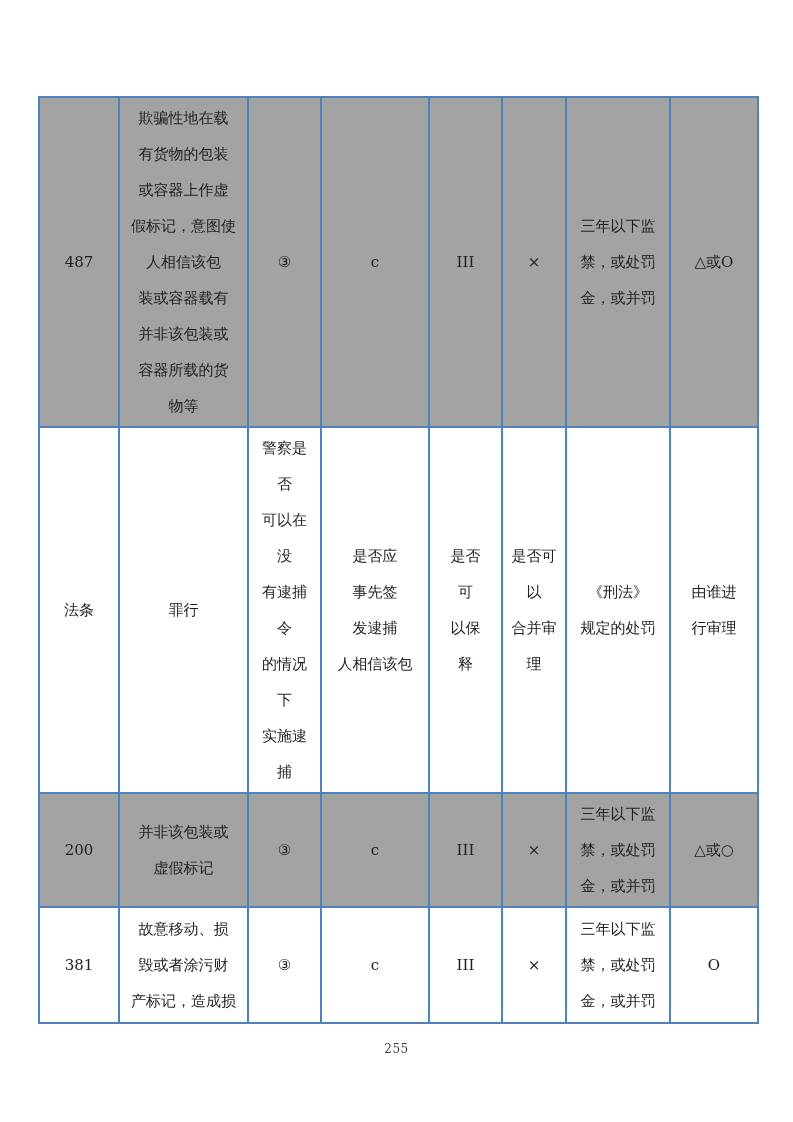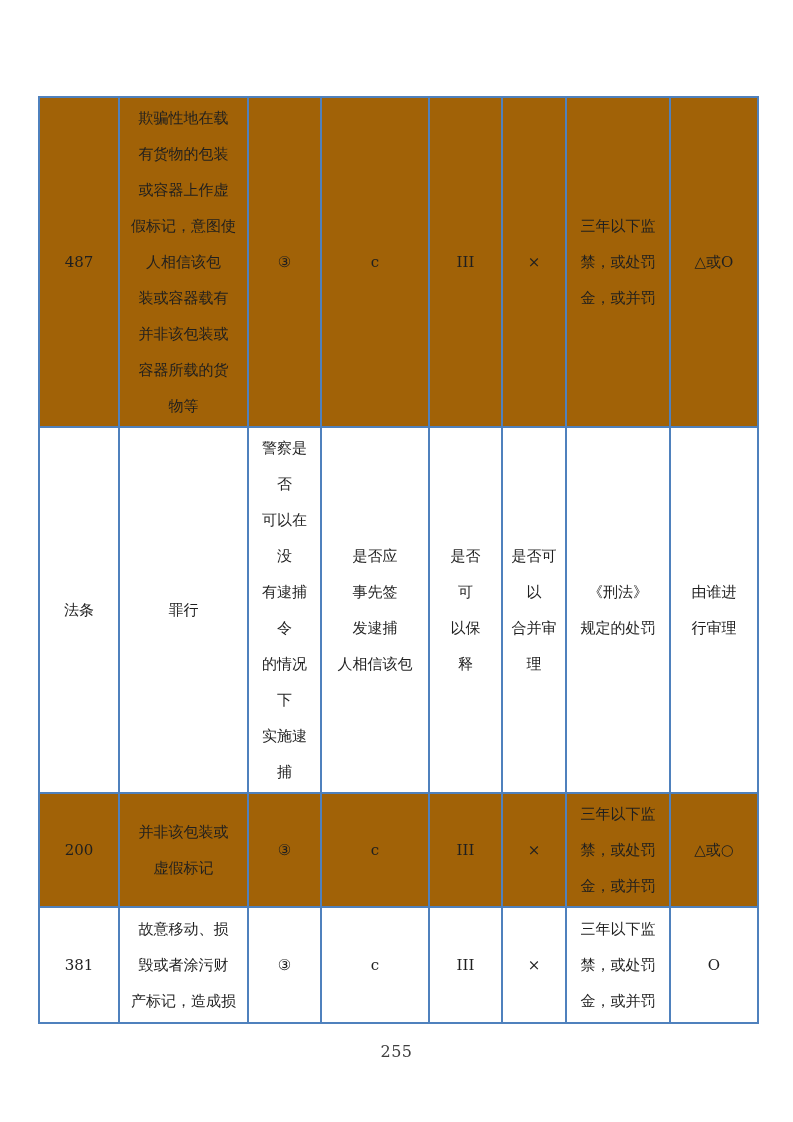--- a/index.html
+++ b/index.html
@@ -29,32 +29,32 @@
   table.law-table td {
     border: 2px solid #4f81bd;
     text-align: center;
     vertical-align: middle;
     white-space: pre-line;
     font-size: 15px;
     line-height: 36px;
     padding: 2px 2px;
     overflow: hidden;
   }
-  tr.shaded td { background: #a16207; }
+  tr.shaded td { background: #a3a3a3; }
   tr.r0 { height: 329px; }
   tr.r1 { height: 354px; }
   tr.r2 { height: 112px; }
   tr.r3 { height: 116px; }
   .page-number {
     position: absolute;
     left: 0;
     top: 1042px;
     width: 793px;
     text-align: center;
-    font-size: 16px;
+    font-size: 12px;
     color: #3f3f3f;
     letter-spacing: 0.5px;
   }
 </style>
 </head>
 <body>
 
 <div class="page">
 
   <table class="law-table">

